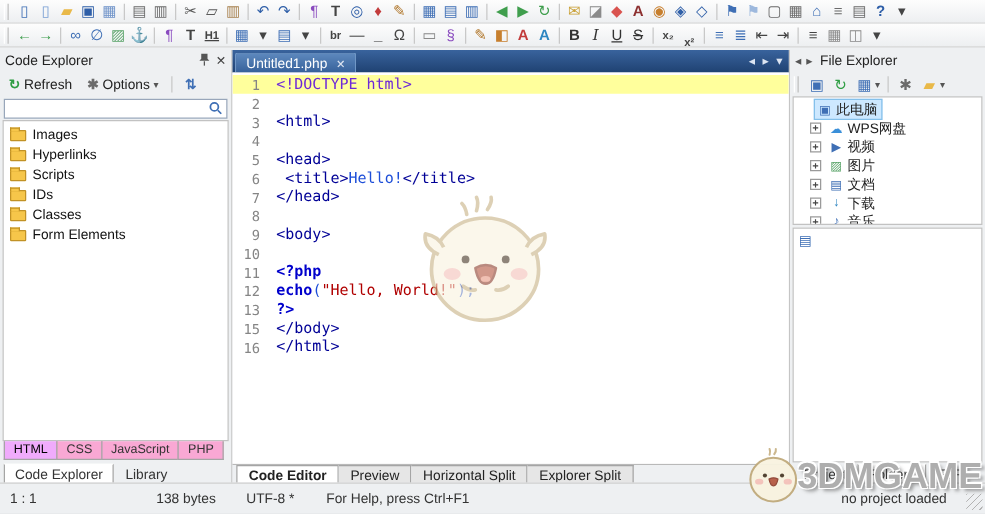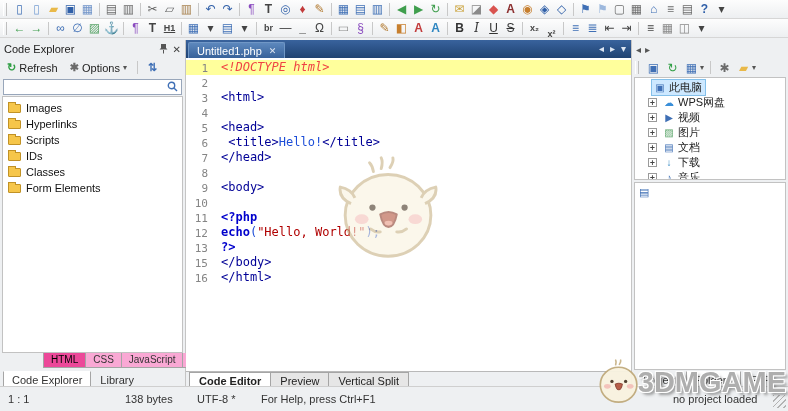--- a/index.html
+++ b/index.html
@@ -42,37 +42,37 @@
   .searchbox { flex:1; height:16px; border:1px solid #98a6ba; font:11px "Liberation Sans",sans-serif; padding:0 18px 0 3px; outline:none; background:#fff; }
   .mag { position:absolute; right:7px; top:4px; line-height:0; }
   
   .ptree { flex:1; background:#fff; border:1px solid #c2c2c2; margin:0 2px; overflow:hidden; padding-top:3px; }
   .cerow { display:flex; align-items:center; height:16px; padding-left:5px; color:#111; cursor:default; }
   .folder { width:13px; height:9px; background:#f6c64a; border:1px solid #c19226; border-radius:1px; position:relative; display:inline-block; margin:0 5px 0 0; flex:none; }
   .folder::before { content:""; position:absolute; top:-3px; left:-1px; width:6px; height:2px; background:#f6c64a; border:1px solid #c19226; border-bottom:none; }
   
   .langtabs { height:17px; display:flex; align-items:flex-start; padding:0 3px; flex:none; }
   .ltab { font-size:10px; padding:1px 7px 2px; border:1px solid #a5a5a5; border-top:none; background:#f9a8d4; color:#333; margin-right:-1px; cursor:default; }
-  .ltab.active { background:#ec4899; color:#000;margin-left:40px; }
+  .ltab.active { background:#f0abfc; color:#000; }
   .docktabs { height:20px; display:flex; align-items:center; padding:0 3px; gap:1px; flex:none; }
   .dtab { padding:2px 8px 3px; color:#333; cursor:default; }
   .dtab.active { background:#fff; border:1px solid #a5a5a5; border-top-color:#fff; }
   
   .tabbar { height:18px; background:linear-gradient(#39639d,#1f4272); display:flex; align-items:flex-end; padding:0 4px 0 2px; position:relative; flex:none; }
   .etab { display:flex; align-items:center; gap:7px; color:#fff; padding:2px 8px 2px; height:16px;
           background:linear-gradient(#5d88bd,#37619a); border:1px solid #7097c6; border-bottom:none; border-radius:2px 2px 0 0; cursor:default; }
   .tclose { color:#dfe6f2; font-size:9px; }
   .tabnav { position:absolute; right:5px; top:3px; color:#dce5f2; font-size:10px; display:flex; gap:6px; }
   .tabnav span { cursor:default; }
   
   .code { flex:1; background:#fff; font-family:"DejaVu Sans Mono", monospace; font-size:12px; line-height:15px; overflow:hidden; padding-top:2px; position:relative; }
   .cline { display:flex; height:15px; white-space:pre; cursor:text; }
   .cline.hl { background:#ffff9c; }
   .ln { width:22px; text-align:right; color:#858585; margin-right:13px; flex:none; font-size:11px; padding-top:1px; }
-  .tk-doc { color:#ef4444; font-style:italic; }
+  .tk-doc { color:#6d28d9; }
   .tk-tag { color:#000096; }
   .tk-pln { color:#1d4ed8; }
   .tk-php { color:#0000cc; font-weight:bold; }
   .tk-kw  { color:#0000cc; font-weight:bold; }
   .tk-str { color:#b00000; }
   .viewtabs { height:19px; background:#eef0f2; border-top:1px solid #b9b9b9; display:flex; align-items:center; padding-left:3px; flex:none; }
   .vtab { padding:2px 9px 3px; border:1px solid #a5a5a5; border-left:none; background:#e6e6e6; color:#222; cursor:default; }
   .vtab:first-child { border-left:1px solid #a5a5a5; }
   .vtab.active { background:#fff; font-weight:bold; }
   
@@ -312,30 +312,32 @@
           <div class="cline"><span class="ln">10</span><span class="lt"></span></div>
           <div class="cline"><span class="ln">11</span><span class="lt"><span class="tk-php">&lt;?php</span></span></div>
           <div class="cline"><span class="ln">12</span><span class="lt"><span class="tk-kw">echo</span><span class="tk-pln">(</span><span class="tk-str">"Hello, World!"</span><span class="tk-pln">)</span><span class="tk-pln">;</span></span></div>
           <div class="cline"><span class="ln">13</span><span class="lt"><span class="tk-php">?&gt;</span></span></div>
           <div class="cline"><span class="ln">15</span><span class="lt"><span class="tk-tag">&lt;/body&gt;</span></span></div>
           <div class="cline"><span class="ln">16</span><span class="lt"><span class="tk-tag">&lt;/html&gt;</span></span></div>
         </div>
       <div class="viewtabs" id="view-tabs">
           <span class="vtab active">Code Editor</span>
           <span class="vtab">Preview</span>
-          <span class="vtab">Vertical Split</span>
+          <span class="vtab">Horizontal Split</span>
+          <span class="vtab">Explorer Split</span>
         </div>
     </div>
 
     <div class="panel right">
       <div class="phead">
         <span class="fenav">
           <span>◂</span>
           <span>▸</span>
         </span>
+        <span class="phtitle">File Explorer</span>
       </div>
       <div class="ptools" id="fe-tools">
           <span class="grab"></span>
           <span class="tbtn" style="color: rgb(63, 111, 181);">▣</span>
           <span class="tbtn" style="color: rgb(47, 158, 68);">↻</span>
           <span class="tbtn" style="color: rgb(63, 111, 181);">▦</span>
           <span class="tcaret">▾</span>
           <span class="tsep"></span>
           <span class="tbtn" style="color: rgb(107, 107, 107);">✱</span>
           <span class="tbtn" style="color: rgb(233, 185, 73);">▰</span>

